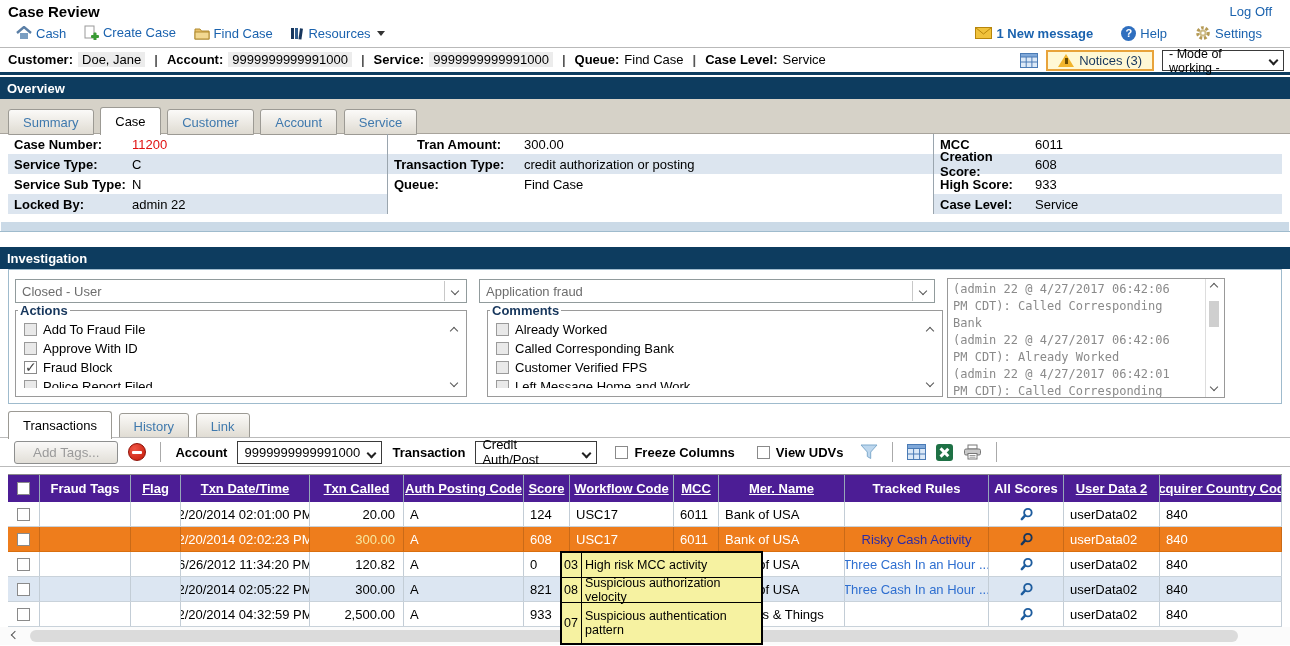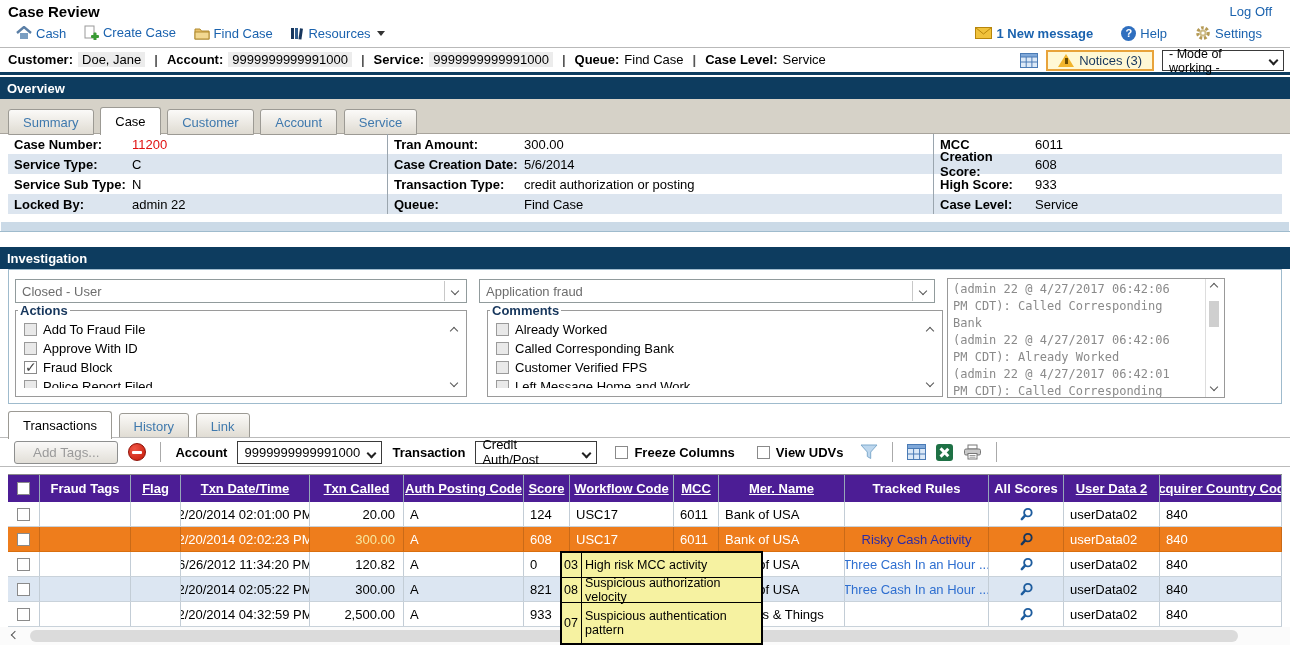--- a/index.html
+++ b/index.html
@@ -270,26 +270,22 @@
           <span class="dlabel" style="width:118px;">Service Sub Type:</span>
           <span>N</span>
         </div>
       <div class="drow">
           <span class="dlabel" style="width:118px;">Locked By:</span>
           <span>admin 22</span>
         </div>
     </div>
     <div class="dgroup" style="width:546px;">
       <div class="drow">
-          <span class="dlabel" style="width:130px;">Tran Amount:</span>
+          <span class="dlabel" style="width:130px;text-align:center;">Tran Amount:</span>
           <span>300.00</span>
-        </div>
-      <div class="drow">
-          <span class="dlabel" style="width:130px;">Case Creation Date:</span>
-          <span>5/6/2014</span>
         </div>
       <div class="drow">
           <span class="dlabel" style="width:130px;">Transaction Type:</span>
           <span>credit authorization or posting</span>
         </div>
       <div class="drow">
           <span class="dlabel" style="width:130px;">Queue:</span>
           <span>Find Case</span>
         </div>
     </div>

